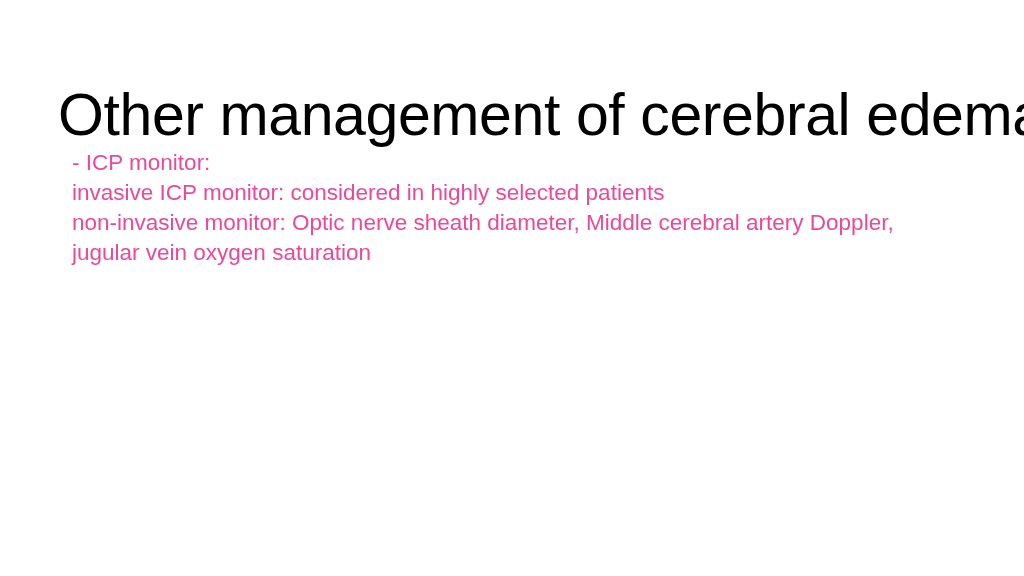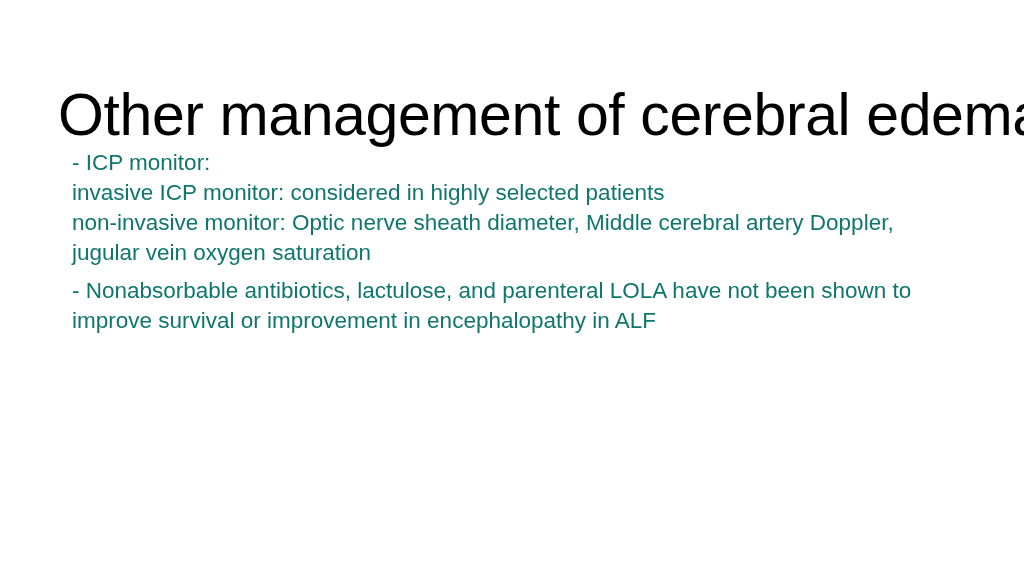--- a/index.html
+++ b/index.html
@@ -37,21 +37,21 @@
   .body-block {
     position: absolute;
     left: 72px;
     top: 148px;
     width: 882px;
   }
   .para {
     font-size: 22.5px;
     font-weight: 400;
     line-height: 30px;
-    color: #0f766e;
+    color: #ec4899;
     margin: 0;
     white-space: pre-line;
   }
   .para + .para {
     margin-top: 8px;
   }
 </style>
 </head>
 <body>
 
@@ -59,17 +59,16 @@
 
   <h1 class="slide-title">Other management of cerebral edema</h1>
 
   <div class="body-block">
 
     <p class="para">- ICP monitor:
 invasive ICP monitor: considered in highly selected patients
 non-invasive monitor: Optic nerve sheath diameter, Middle cerebral artery Doppler, jugular vein oxygen saturation</p>
 
 
-    <p class="para">- Nonabsorbable antibiotics, lactulose, and parenteral LOLA have not been shown to improve survival or improvement in encephalopathy in ALF</p>
 
   </div>
 
 </div>
 
 </body></html>

